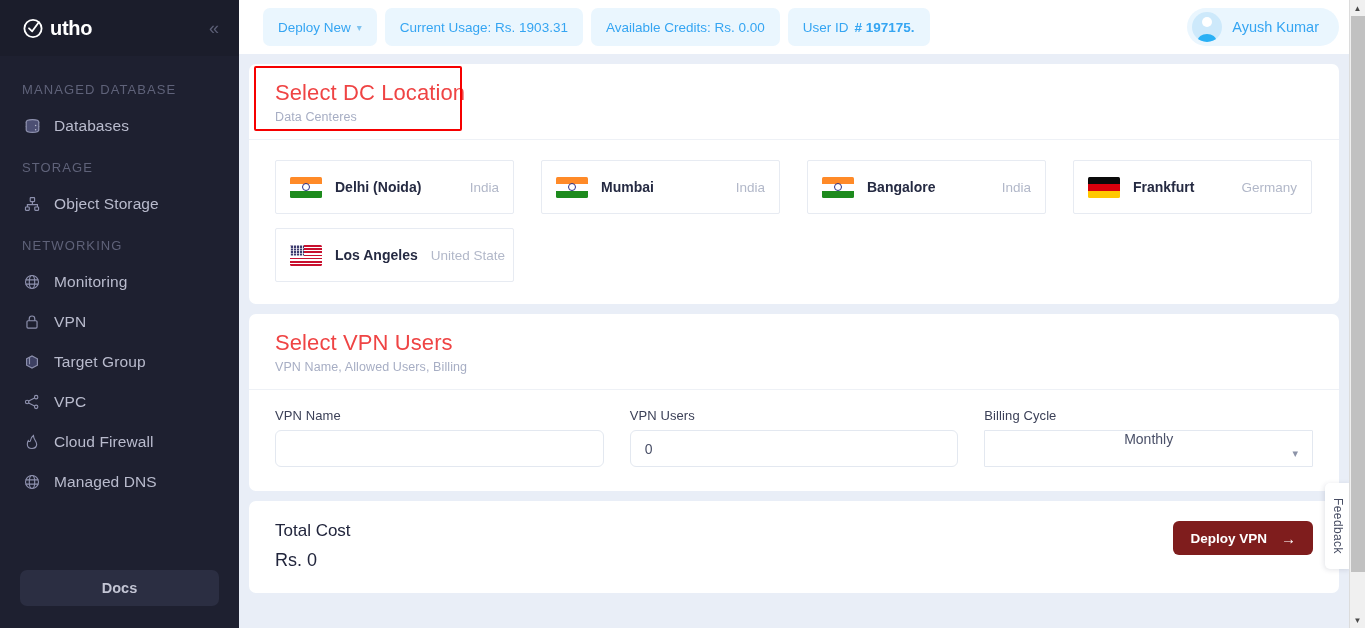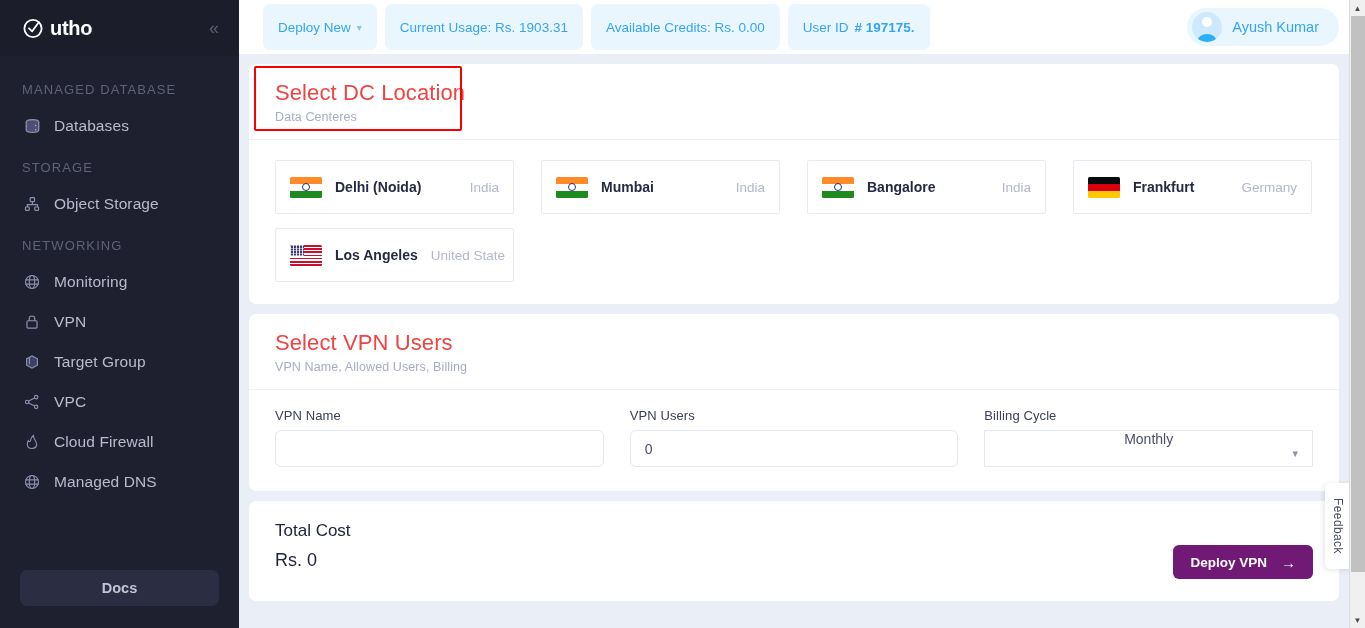--- a/index.html
+++ b/index.html
@@ -58,21 +58,21 @@
   .main {
     flex: 1 1 auto; height: 628px; position: relative;
     background: #e9eef7; overflow: hidden;
   }
   .topbar {
     height: 54px; display: flex; align-items: center; gap: 8px;
     padding: 0 26px 0 24px; background: #ffffff;
   }
   .pill {
     background: #eaf6fe; color: #35a5f2;
-    border-radius: 7px; height: 46px;
+    border-radius: 7px; height: 38px;
     display: flex; align-items: center; gap: 6px;
     padding: 9px 15px; font-size: 13.5px; cursor: pointer;
     white-space: nowrap;
   }
   .pill .caret { font-size: 10px; color: #7fc3ef; }
   .pill b { font-weight: 700; }
   .topbar-spacer { flex: 1 1 auto; }
   .user-pill {
     background: #eaf6fe; border-radius: 20px; height: 38px;
     display: flex; align-items: center; gap: 10px;
@@ -163,22 +163,22 @@
     font-size: 14px; color: #4a5068;
     display: flex; align-items: center; cursor: pointer; flex-direction: column;
   }
   .select .sel-caret { margin-left: auto; color: #8c93a8; font-size: 11px; }
 
   .cost-card { padding: 20px 26px 22px; display: flex; align-items: flex-start; }
   .cost-left {}
   .cost-title { font-size: 17px; color: #21253c; font-weight: 500; }
   .cost-value { font-size: 18px; color: #21253c; font-weight: 500; margin-top: 9px; }
   .deploy-btn {
-    margin-left: auto; margin-top: 24px;
-    background: #701a75; color: #ffffff; border: none; border-radius: 6px;
+    margin-left: auto; margin-top: 0;
+    background: #7f1d1d; color: #ffffff; border: none; border-radius: 6px;
     height: 34px; padding: 0 17px;
     display: flex; align-items: center; gap: 14px;
     font-size: 13.5px; font-weight: 600; cursor: pointer;
     font-family: "Liberation Sans", sans-serif;
   }
   .deploy-btn .arr { font-size: 15px; }
 
   
   .feedback {
     position: absolute; right: 14px; top: 483px;

